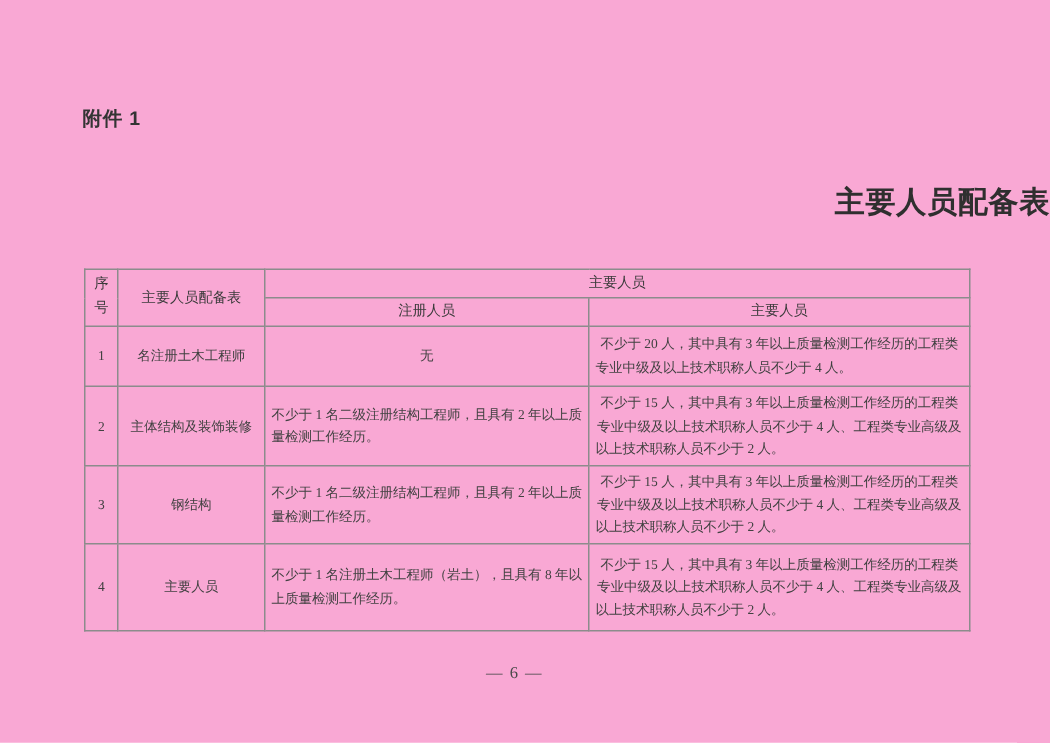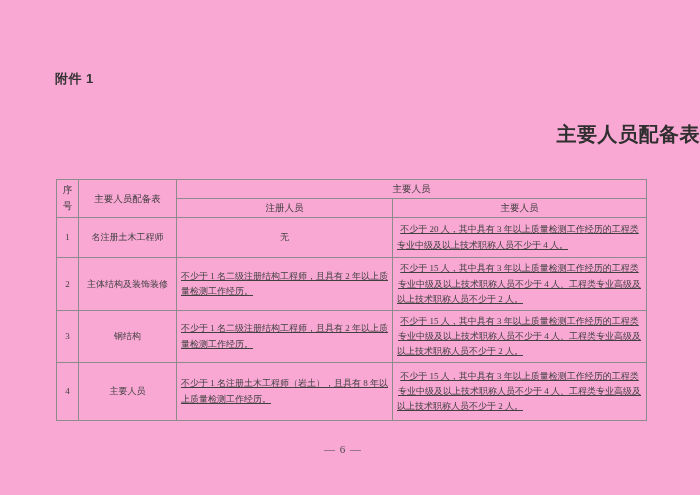--- a/index.html
+++ b/index.html
@@ -64,21 +64,20 @@
   tr.tr-r2 { height: 53px; }
   tr.tr-r3 { height: 52px; }
   tr.tr-r4 { height: 58px; }
   td.head { font-size: 9.5px; color: #3a3a3a; }
   td.index-head div { line-height: 1.6; }
   td.long {
     text-align: justify;
     text-align-last: left;
     padding: 2px 6px;
     line-height: 18px;
-    text-decoration: underline;
   }
   .page-number {
     position: absolute;
     left: 0;
     right: 14px;
     top: 443px;
     text-align: center;
     font-size: 11px;
     color: #4a4a4a;
     letter-spacing: 1px;

